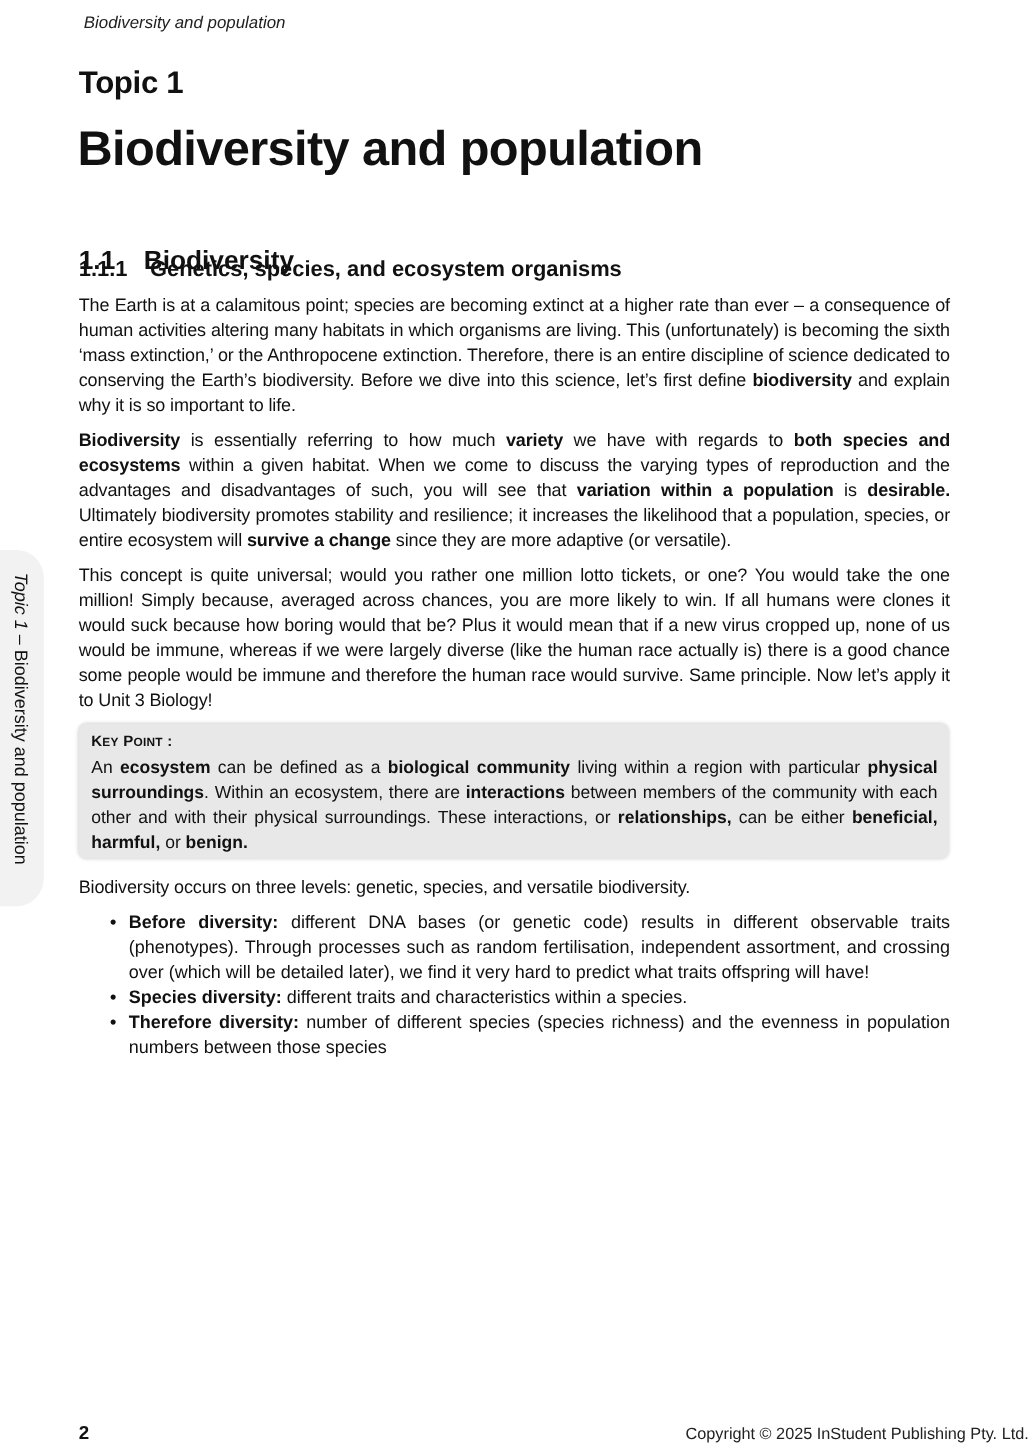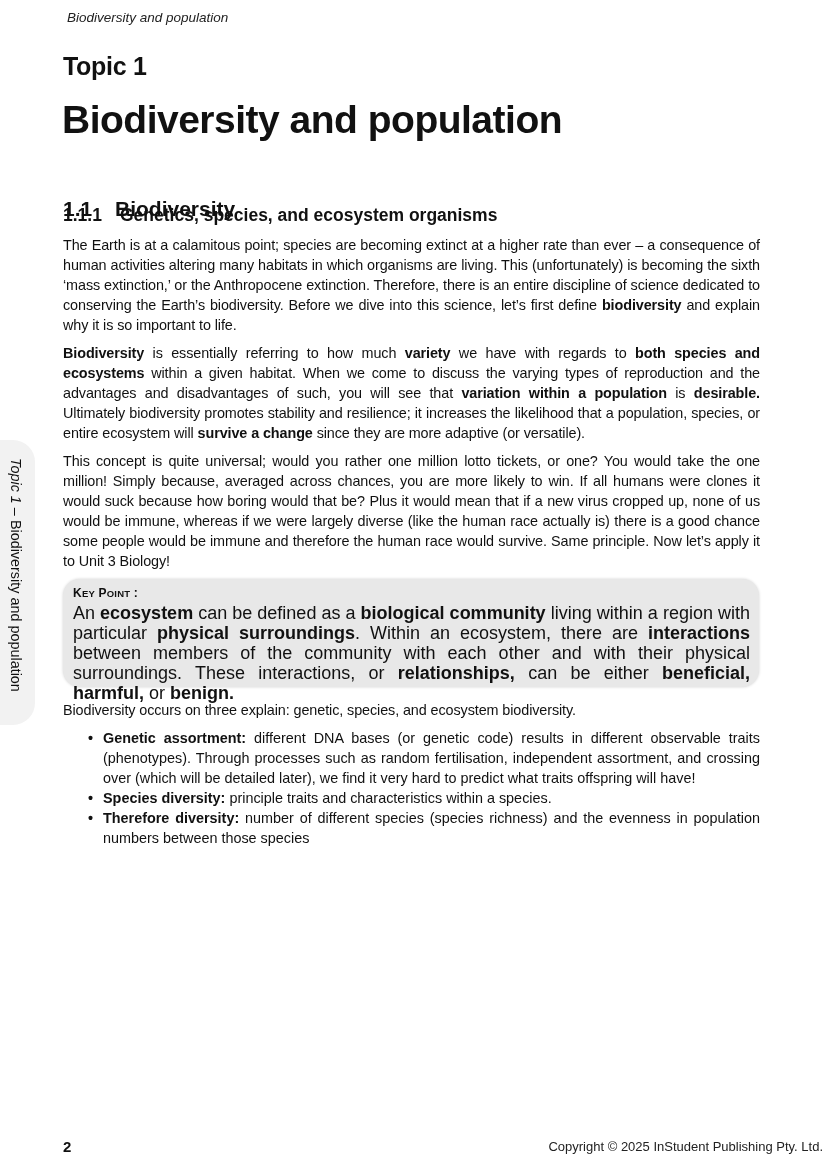--- a/index.html
+++ b/index.html
@@ -33,31 +33,31 @@
     position: absolute; left: 63px; width: 697px;
     font-size: 14.4px; line-height: 20px; text-align: justify;
     letter-spacing: -0.1px;
   }
   .body-text b { font-weight: bold; }
   #p1 { top: 235px; }
   #p2 { top: 343px; }
   #p3 { top: 451px; }
   .keypoint {
     position: absolute; left: 63px; top: 579px; width: 696px; height: 108px;
-    background: #e8e8e8; border-radius: 17px;
+    background: #e8e8e8; border-radius: 7px;
     box-shadow: 0 0 3px rgba(0,0,0,0.18);
   }
   .keypoint-label {
     position: absolute; left: 10px; top: 7px;
     font-size: 12px; font-weight: bold; letter-spacing: 0.2px;
   }
   .keypoint-label .sc { font-size: 9.5px; }
   .keypoint-text {
     position: absolute; left: 10px; top: 24px; width: 677px;
-    font-size: 18px; line-height: 20px; text-align: justify;
+    font-size: 14px; line-height: 20px; text-align: justify;
   }
   #levels-intro { top: 700px; }
   .bullets {
     position: absolute; left: 88px; top: 728px; width: 672px;
     margin: 0; padding: 0; list-style: none;
     font-size: 14.4px; line-height: 20px; text-align: justify;
   }
   .bullets li { position: relative; padding-left: 15px; margin-bottom: 0; }
   .bullets li .dot {
     position: absolute; left: 0; top: 0; font-weight: bold;
@@ -99,25 +99,25 @@
 
 <div class="body-text" id="p1"><span>The Earth is at a calamitous point; species are becoming extinct at a higher rate than ever – a consequence of human activities altering many habitats in which organisms are living.  This (unfortunately) is becoming the sixth ‘mass extinction,’ or the Anthropocene extinction.  Therefore, there is an entire discipline of science dedicated to conserving the Earth’s biodiversity.  Before we dive into this science, let’s first define </span><b>biodiversity</b><span> and explain why it is so important to life.</span></div>
 <div class="body-text" id="p2"><b>Biodiversity</b><span> is essentially referring to how much </span><b>variety</b><span> we have with regards to </span><b>both species and ecosystems</b><span> within a given habitat.  When we come to discuss the varying types of reproduction and the advantages and disadvantages of such, you will see that </span><b>variation within a population</b><span> is </span><b>desirable.</b><span> Ultimately biodiversity promotes stability and resilience; it increases the likelihood that a population, species, or entire ecosystem will </span><b>survive a change</b><span> since they are more adaptive (or versatile).</span></div>
 <div class="body-text" id="p3"><span>This concept is quite universal; would you rather one million lotto tickets, or one?  You would take the one million! Simply because, averaged across chances, you are more likely to win. If all humans were clones it would suck because how boring would that be? Plus it would mean that if a new virus cropped up, none of us would be immune, whereas if we were largely diverse (like the human race actually is) there is a good chance some people would be immune and therefore the human race would survive. Same principle. Now let’s apply it to Unit 3 Biology!</span></div>
 
 <div class="keypoint">
   <div class="keypoint-label"><span>K</span><span class="sc">EY</span> <span>P</span><span class="sc">OINT</span><span> :</span></div>
   <div class="keypoint-text"><span>An </span><b>ecosystem</b><span> can be defined as a </span><b>biological community</b><span> living within a region with particular </span><b>physical surroundings</b><span>.  Within an ecosystem, there are </span><b>interactions</b><span> between members of the community with each other and with their physical surroundings.  These interactions, or </span><b>relationships,</b><span> can be either </span><b>beneficial, harmful,</b><span> or </span><b>benign.</b></div>
 </div>
 
-<div class="body-text" id="levels-intro"><span>Biodiversity occurs on three explain: genetic, species, and ecosystem biodiversity.</span></div>
+<div class="body-text" id="levels-intro"><span>Biodiversity occurs on three levels: genetic, species, and versatile biodiversity.</span></div>
 
 <ul class="bullets">
-  <li><span class="dot">•</span><b>Genetic assortment:</b><span>  different DNA bases (or genetic code) results in different observable traits (phenotypes).   Through processes such as random fertilisation, independent assortment, and crossing over (which will be detailed later), we find it very hard to predict what traits offspring will have!</span></li>
-  <li><span class="dot">•</span><b>Species diversity:</b><span> principle traits and characteristics within a species.</span></li>
+  <li><span class="dot">•</span><b>Before diversity:</b><span>  different DNA bases (or genetic code) results in different observable traits (phenotypes).   Through processes such as random fertilisation, independent assortment, and crossing over (which will be detailed later), we find it very hard to predict what traits offspring will have!</span></li>
+  <li><span class="dot">•</span><b>Species diversity:</b><span> different traits and characteristics within a species.</span></li>
   <li><span class="dot">•</span><b>Therefore diversity:</b><span> number of different species (species richness) and the evenness in population numbers between those species</span></li>
 </ul>
 
 <div class="side-tab"></div>
 <div class="side-tab-text"><i>Topic 1</i><span> – </span><span>Biodiversity and population</span></div>
 
 <div class="page-number">2</div>
 <div class="copyright">Copyright ©  2025 InStudent Publishing Pty. Ltd.</div>
 
 </body></html>

